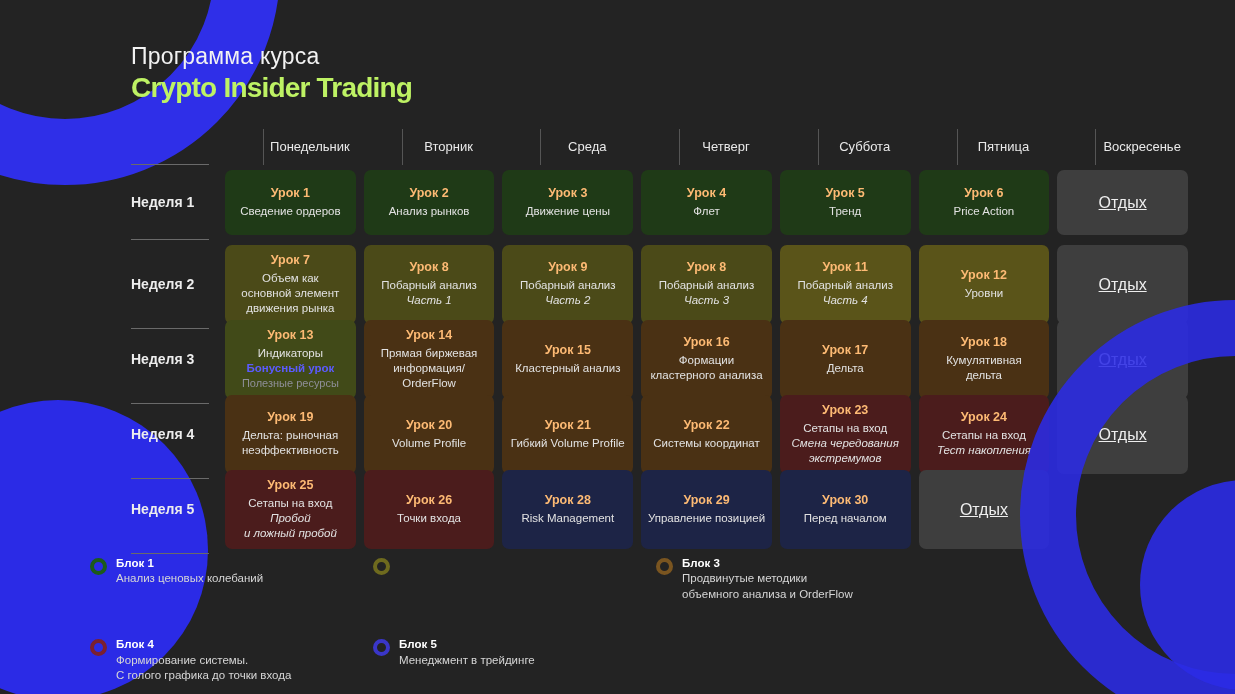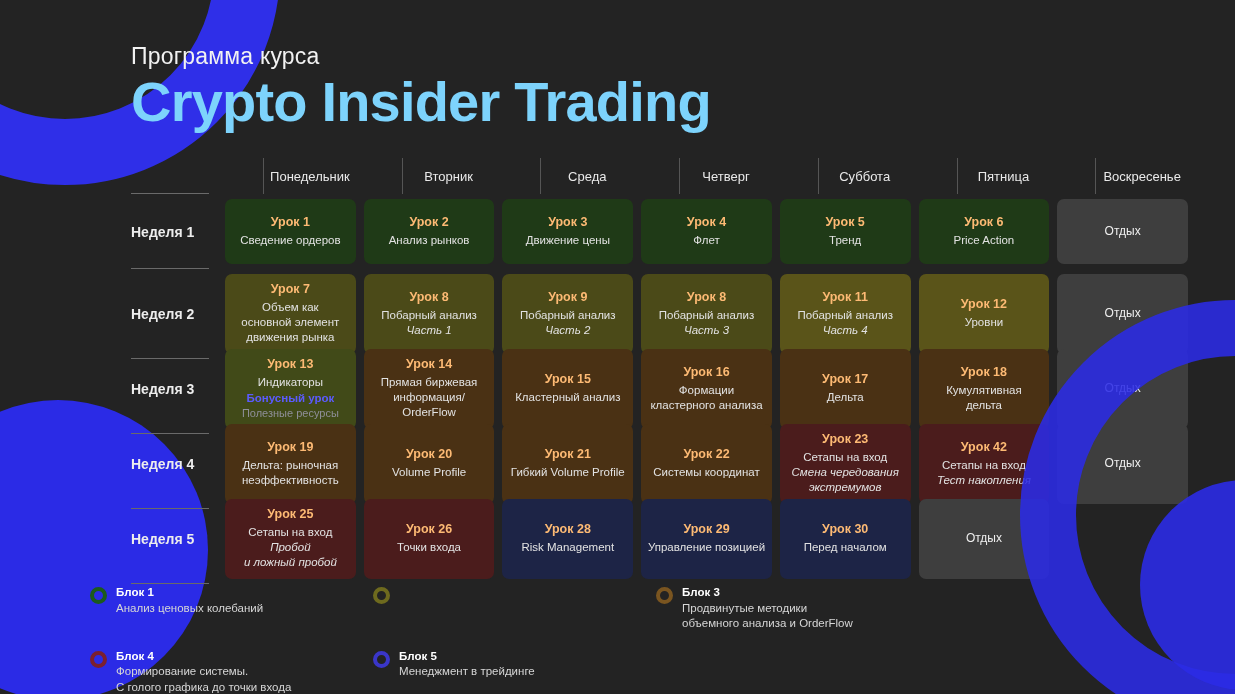--- a/index.html
+++ b/index.html
@@ -48,21 +48,21 @@
 
   
   #page { position:relative; z-index:2; padding:44px 46px 0 90px;margin-left:41px; }
 
   #header { margin-bottom:26px; }
   #kicker {
     font-size:23px; color:#f2f2f2; font-weight:400;
     letter-spacing:.2px; line-height:1.1; margin-bottom:4px;
   }
   #title {
-    font-size:56px; color:#7dd3fc; font-weight:bold;
+    font-size:28px; color:#bef264; font-weight:bold;
     letter-spacing:-.8px; line-height:1.05;
   }
 
   
   #schedule { width:1057px; }
 
   .grid-row {
     display:grid;
     grid-template-columns:86px repeat(7,1fr);
     column-gap:8px;
@@ -115,39 +115,39 @@
   .cell .bonus {
     font-size:11.5px; font-weight:bold; color:#5b5bff; line-height:1.32;
   }
   .cell .bonus-sub {
     font-size:11px; color:#8f8f99; line-height:1.32;
   }
   .rest-cell {
     background:#3e3e3e;
     color:#efefef; font-size:12px;
   }
-  .rest-cell .lesson-title{ color:#efefef; font-size:12px; }
+  .rest-cell .lesson-title{ color:#efefef; font-size:16px;text-decoration:underline; }
 
   
   .b1 { background:#1f3a17; }
   .b2 { background:#5a5419; }
   .b2d{ background:#4b4a18; }
   .b3 { background:#4a3114; }
   .b4 { background:#4b1c1c; }
   .b5 { background:#1d2446; }
   .b13{ background:#414a18; }
 
   
   #legend {
     position:relative; z-index:3;
     margin:16px 0 0 90px;
     width:950px;
     display:grid;
     grid-template-columns:283px 283px 320px;
-    row-gap:17px;
+    row-gap:35px;
   }
   .legend-item { display:flex; align-items:flex-start; gap:9px; }
   .legend-dot {
     width:17px; height:17px; border-radius:50%;
     border:4px solid #888; flex:0 0 auto; margin-top:2px;
     box-sizing:border-box;
   }
   .legend-text { line-height:1.35; }
   .legend-title { font-size:11.5px; font-weight:bold; color:#ffffff; }
   .legend-desc  { font-size:11.5px; color:#d6d6d6; }
@@ -359,21 +359,21 @@
           </div>
           <div class="cell-wrap">
             <div class="cell b4">
               <div class="lesson-no">Урок 23</div>
               <div class="lesson-title">Сетапы на вход</div>
               <div class="lesson-title" style="font-style: italic;">Смена чередования<br>экстремумов</div>
             </div>
           </div>
           <div class="cell-wrap">
             <div class="cell b4">
-              <div class="lesson-no">Урок 42</div>
+              <div class="lesson-no">Урок 24</div>
               <div class="lesson-title">Сетапы на вход</div>
               <div class="lesson-title" style="font-style: italic;">Тест накопления</div>
             </div>
           </div>
           <div class="cell-wrap">
             <div class="cell rest-cell">
               <div class="lesson-title">Отдых</div>
             </div>
           </div>
         </div>

